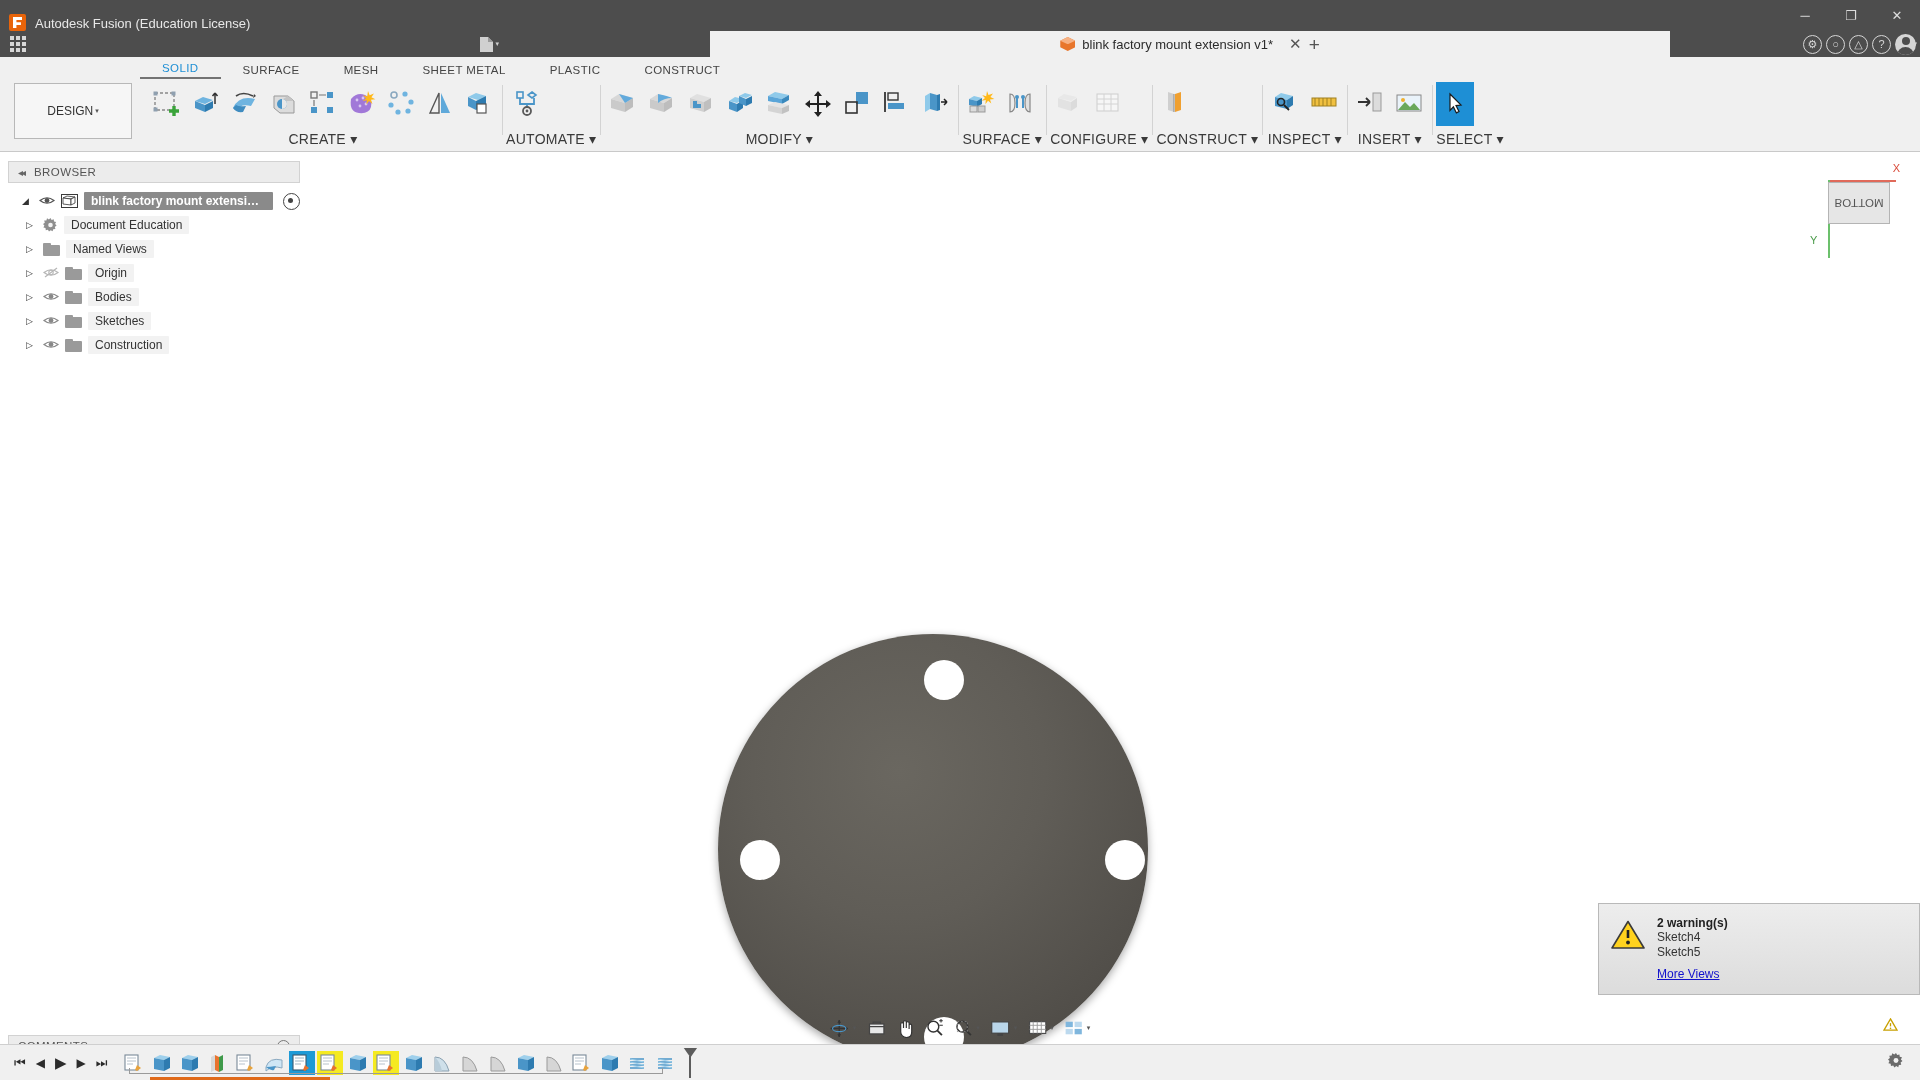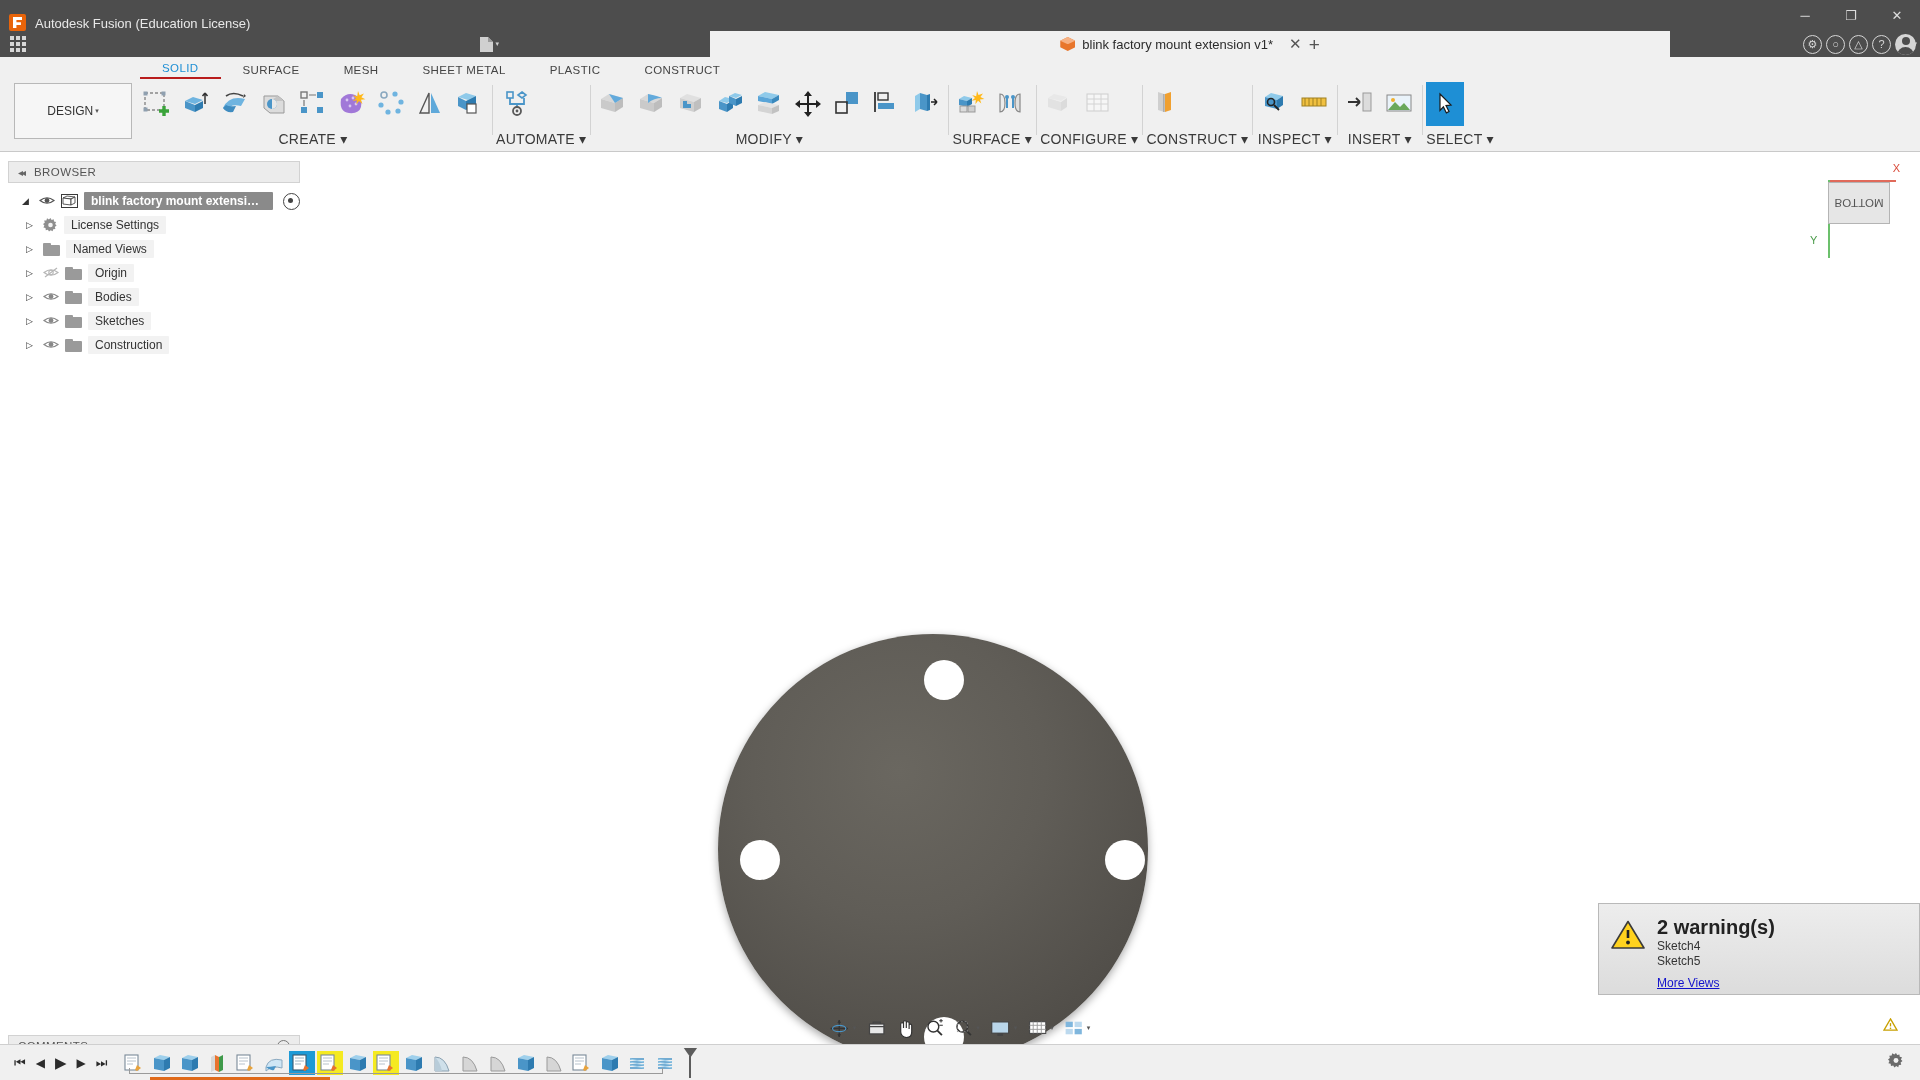--- a/index.html
+++ b/index.html
@@ -90,26 +90,26 @@
 
   
   .ribbon { background: #f0f0f0; border-bottom: 1px solid #c9c9c9; }
   .ribbon-tabs {
     display: flex; align-items: flex-end; height: 22px;
     padding-left: 140px; gap: 0px; font-size: 11.5px;
   }
   .rtab {
     padding: 2px 22px 3px; color: #444; letter-spacing: .4px;
   }
-  .rtab.active { color: #1e8fd5; border-bottom: 2px solid #b91c1c; text-align: right; }
+  .rtab.active { color: #1e8fd5; border-bottom: 2px solid #737373; text-align: right; }
 
   .ribbon-body { display: flex; align-items: stretch; height: 72px; }
 
   .design-dd {
-    width: 118px; margin: 4px 2px 8px 14px; border: 1px solid #b8b8b8;
+    width: 118px; margin: 4px 12px 8px 14px; border: 1px solid #b8b8b8;
     background: #f6f6f6; display: flex; align-items: center;
     justify-content: center; font-size: 12px; color: #333;
     height: 56px;
   }
 
   .rgroup { display: flex; flex-direction: column; justify-content: space-between;
     padding: 3px 4px 2px; position: relative; }
   .rgroup + .rgroup::before {
     content:""; position:absolute; left:0; top:6px; bottom:16px;
     width:1px; background:#d3d3d3;
@@ -233,21 +233,21 @@
   .dot-btn::after { content:""; position:absolute; left:4.5px; top:4.5px;
     width:4px; height:4px; border-radius:50%; background:#777; }
 
   
   .toast {
     position: absolute; right: 0px; bottom: 70px; width: 322px; height: 92px;
     background: linear-gradient(#ededed,#dcdcdc);
     border: 1px solid #b9b9b9; display: flex; padding: 12px 10px 0 12px; gap: 12px;
   }
   .warn-tri { width: 34px; height: 30px; flex: none; margin-top: 4px; }
-  .toast-title { font-size: 20px; font-weight: bold; color: #222; }
+  .toast-title { font-size: 12px; font-weight: bold; color: #222; }
   .toast-line { font-size: 12px; color: #333; line-height: 15px; }
   .toast-link { font-size: 12px; color: #1111cc; text-decoration: underline; margin-top: 7px; display:inline-block; }
   .status-warn { position: absolute; right: 22px; bottom: 30px; }
 
   
   .timeline {
     position: absolute; left: 0; bottom: 0; width: 1920px; height: 36px;
     background: #f0f0f0; border-top: 1px solid #cfcfcf;
     display: flex; align-items: center; padding-left: 8px; gap: 2px;
   }
@@ -683,21 +683,21 @@
       </div>
 
       <div class="trow">
         <span class="tw-arrow">▷</span>
         <span class="gear">
           <svg width="15" height="15" viewBox="0 0 15 15">
               <path d="M7.5 0l1.1 1.9 2.1-.6.3 2.2 2.1.5-1 2 1.5 1.6-1.8 1.3.6 2.1-2.2.2-.6 2.1-1.9-1.1-1.7 1.4-1.1-1.9-2.1.6-.3-2.2L.4 9.6l1-2L0 6l1.8-1.3-.6-2.1 2.2-.2L4 .3l1.9 1.1z" fill="#8e8e8e"></path>
               <circle cx="7.5" cy="7" r="2.3" fill="#f2f2f2"></circle>
             </svg>
         </span>
-        <span class="tlabel">License Settings</span>
+        <span class="tlabel">Document Education</span>
       </div>
 
       <div class="trow">
         <span class="tw-arrow">▷</span>
         <span class="folder"></span>
         <span class="tlabel">Named Views</span>
       </div>
 
       <div class="trow">
         <span class="tw-arrow">▷</span>

